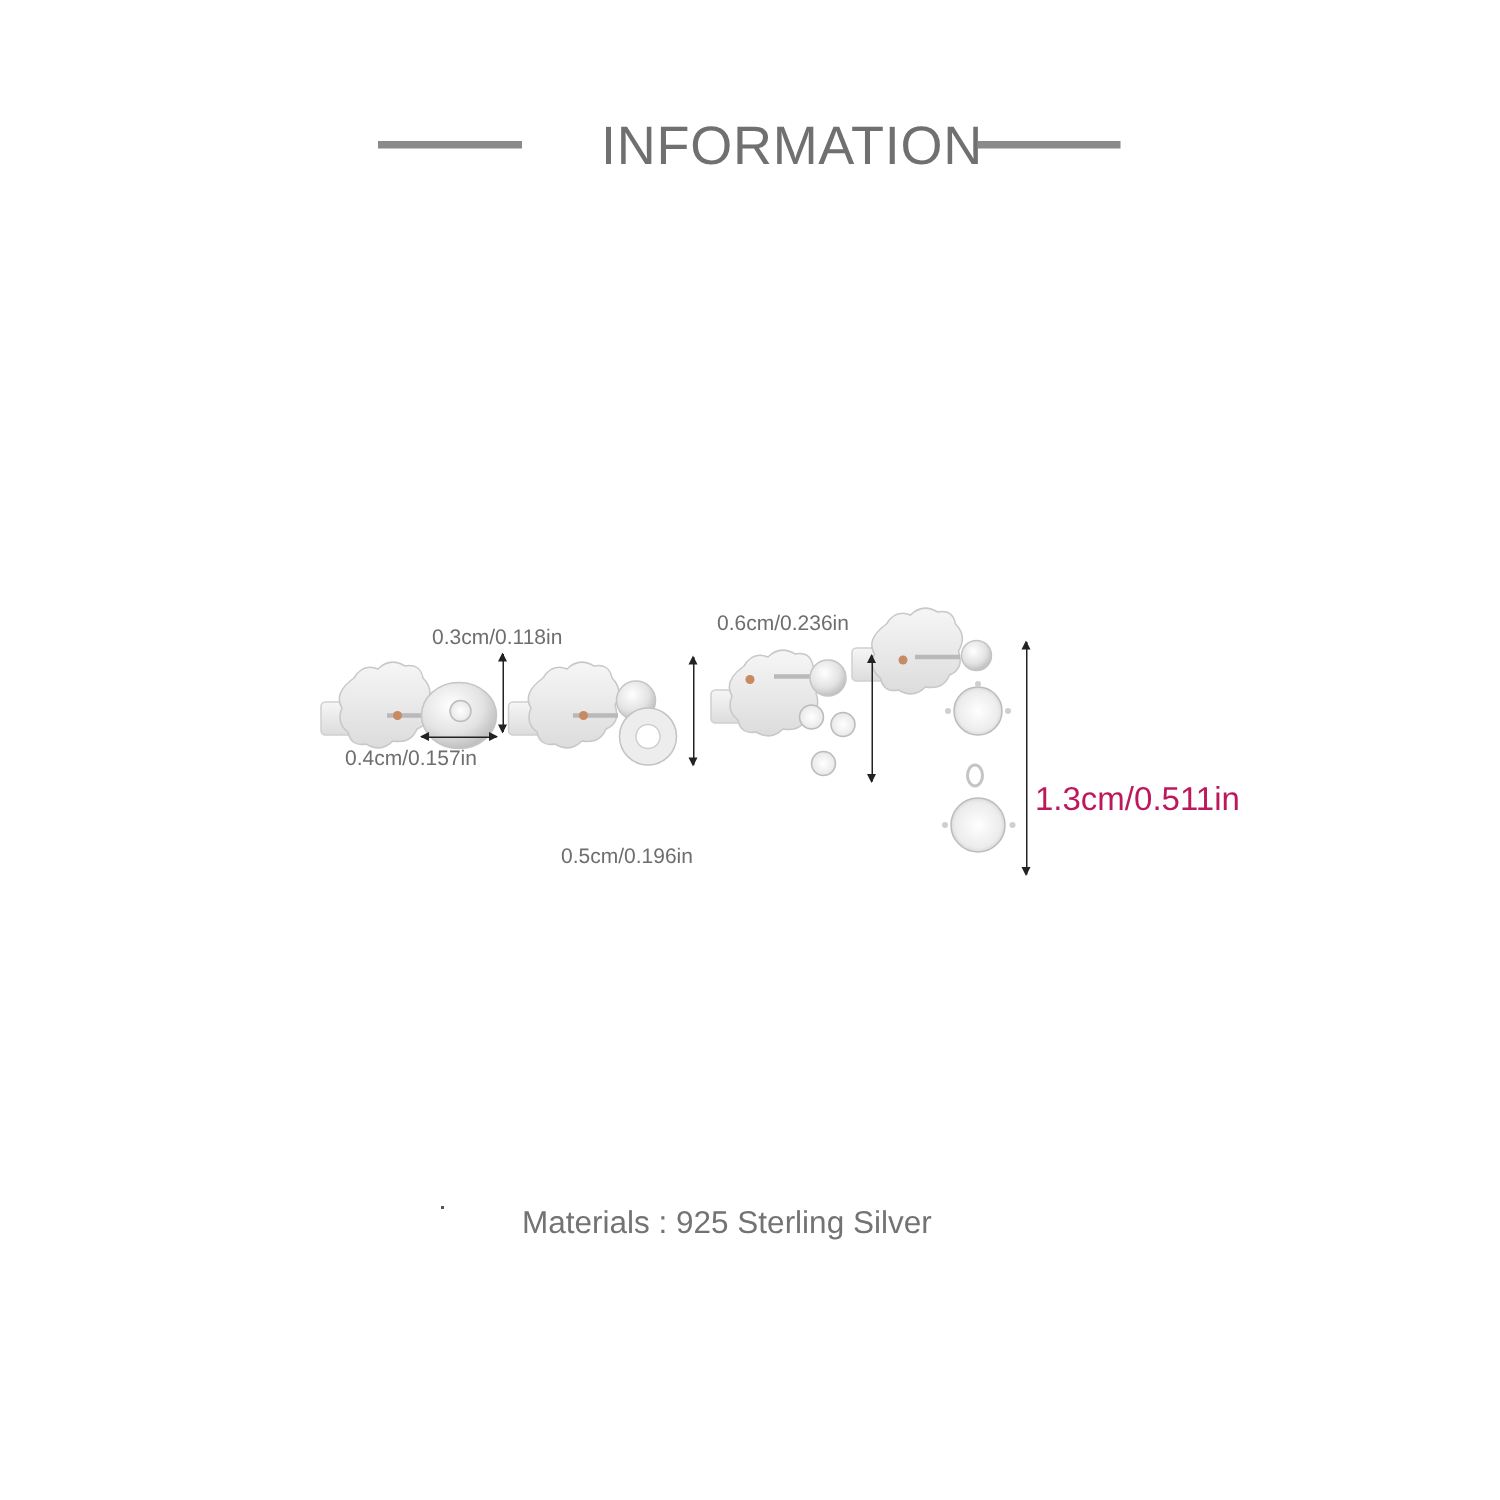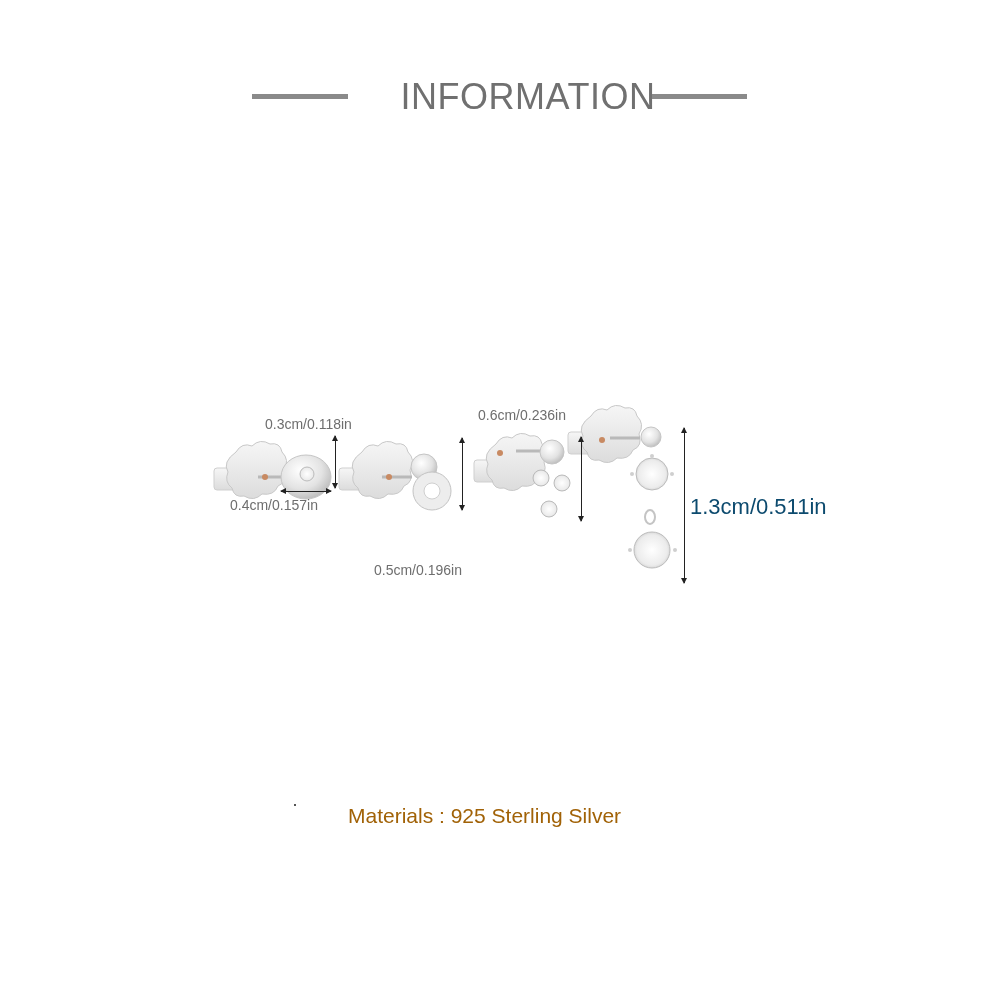--- a/index.html
+++ b/index.html
@@ -3,31 +3,31 @@
 <meta charset="utf-8">
 <style>
   html, body { margin:0; padding:0; background:#ffffff; }
   body { width:1000px; height:1000px; position:relative; overflow:hidden; font-family:"Liberation Sans", sans-serif; color:#6f6f6f; }
   .header { position:absolute; top:74px; left:0; width:1000px; height:48px; }
   .header .line { position:absolute; top:20px; height:5px; background:#8a8a8a; }
   .header .line.l { left:252px; width:96px; }
   .header .line.r { left:652px; width:95px; }
   .header .title { position:absolute; left:0; width:1000px; top:2px; text-align:center; font-size:36px; font-weight:normal; color:#707070; letter-spacing:0.5px;margin-left:28px; }
   .dim { position:absolute; font-size:14px; color:#6e6e6e; white-space:nowrap; }
-  .dim.big { font-size:22px; color:#0c4a6e; }
+  .dim.big { font-size:22px; color:#be185d;margin-top:26px; }
   .arrow-v { position:absolute; width:1px; background:#222; }
   .arrow-v::before, .arrow-v::after { content:""; position:absolute; left:-3px; border-left:3.5px solid transparent; border-right:3.5px solid transparent; }
   .arrow-v::before { top:-1px; border-bottom:6px solid #222; }
   .arrow-v::after { bottom:-1px; border-top:6px solid #222; }
   .arrow-h { position:absolute; height:1px; background:#222; }
   .arrow-h::before, .arrow-h::after { content:""; position:absolute; top:-3px; border-top:3.5px solid transparent; border-bottom:3.5px solid transparent; }
   .arrow-h::before { left:-1px; border-right:6px solid #222; }
   .arrow-h::after { right:-1px; border-left:6px solid #222; }
   .specs { position:absolute; left:348px; top:802px; }
-  .spec { font-size:21px; color:#a16207; height:43px; line-height:28px; white-space:nowrap; }
+  .spec { font-size:21px; color:#737373; height:43px; line-height:28px; white-space:nowrap; }
   .dot { position:absolute; left:294px; top:804px; width:2px; height:2px; background:#555; }
   svg.jewel { position:absolute; left:0; top:0; }
 </style>
 </head>
 <body>
 
 <div class="header">
   <div class="line l"></div>
   <div class="title">INFORMATION</div>
   <div class="line r"></div>
@@ -91,21 +91,21 @@
     <circle cx="632" cy="474" r="2" fill="#cfcfcf"></circle>
     <circle cx="672" cy="474" r="2" fill="#cfcfcf"></circle>
     <circle cx="652" cy="456" r="2" fill="#cfcfcf"></circle>
     <ellipse cx="650" cy="517" rx="5" ry="7" fill="none" stroke="#c4c4c4" stroke-width="2"></ellipse>
     <circle cx="652" cy="550" r="18" fill="url(#gem)" stroke="#bcbcbc"></circle>
     <circle cx="630" cy="550" r="2" fill="#cfcfcf"></circle>
     <circle cx="675" cy="550" r="2" fill="#cfcfcf"></circle>
   </g>
 </svg>
 
-<div class="dim" style="left:265px;top:416px;">0.3cm/0.118in</div>
+<div class="dim" style="left:288px;top:416px;">0.3cm/0.118in</div>
 <div class="arrow-v" style="left:335px;top:436px;height:52px;"></div>
 <div class="arrow-h" style="left:281px;top:491px;width:50px;"></div>
 <div class="dim" style="left:230px;top:497px;">0.4cm/0.157in</div>
 
 <div class="arrow-v" style="left:462px;top:438px;height:72px;"></div>
 <div class="dim" style="left:374px;top:514px;margin-top:48px;">0.5cm/0.196in</div>
 
 <div class="dim" style="left:478px;top:407px;">0.6cm/0.236in</div>
 <div class="arrow-v" style="left:581px;top:437px;height:84px;"></div>
 

